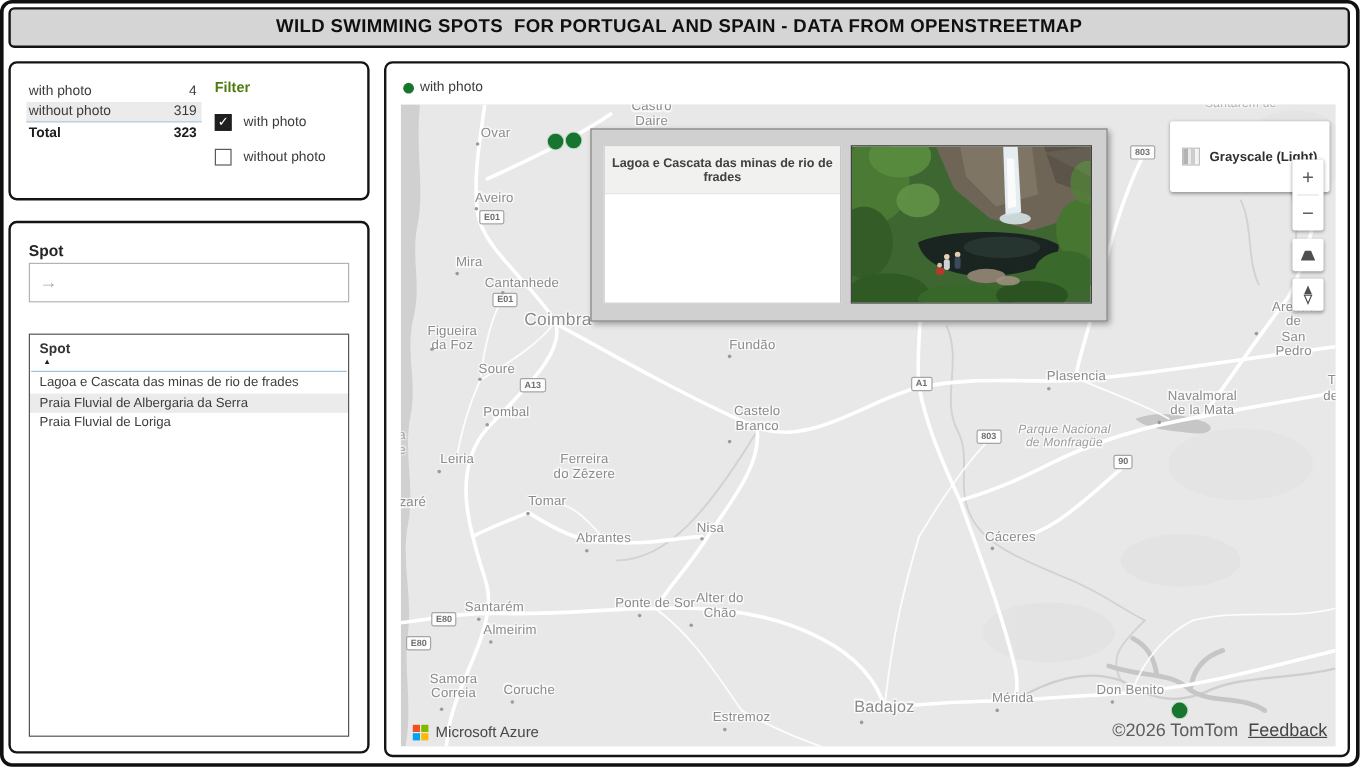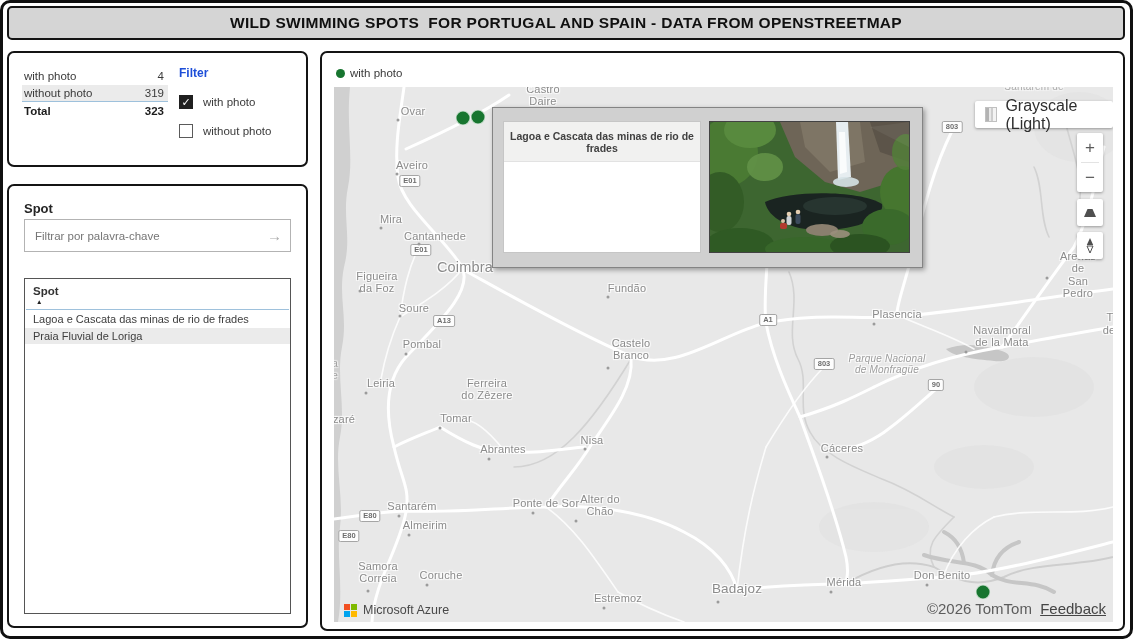--- a/index.html
+++ b/index.html
@@ -20,21 +20,21 @@
   .caret{font-size:6.5px;color:#222;line-height:6px;margin:2px 0 4px 3px;}
   .sum-hdr-block{border-bottom:1px solid #9ec1dc;}
   #sum-rows{border-bottom:1px solid #9ec1dc;}
   .sum-row{display:flex;justify-content:space-between;font-size:11.5px;color:#3a3a3a;
            padding:1px 4px 1px 2px;line-height:14.5px;}
   .sum-row.alt{background:#ebebeb;}
   .sum-row.total{font-weight:bold;color:#1c1c1c;border-bottom:none;padding-top:2px;}
 
   
   .filter{position:absolute;left:170px;top:13px;}
-  .filter-title{font-size:12px;font-weight:bold;color:#1d4ed8;}
+  .filter-title{font-size:12px;font-weight:bold;color:#4d7c0f;}
   .cb-row{display:flex;align-items:center;gap:10px;margin-top:15px;font-size:11.5px;color:#3a3a3a;}
   .cb{width:14px;height:14px;border:1.5px solid #5a5a5a;background:#fff;box-sizing:border-box;
       display:flex;align-items:center;justify-content:center;}
   .cb.checked{background:#1f1f1f;border-color:#1f1f1f;color:#fff;font-size:11px;line-height:11px;}
 
   
   .spot-title{position:absolute;left:15px;top:15px;font-size:13px;font-weight:bold;color:#252525;}
   .search{position:absolute;left:15px;top:33px;width:267px;height:33px;border:1px solid #b3b3b3;
           box-sizing:border-box;display:flex;align-items:center;padding:0 8px;background:#fff;}
   .search input{border:none;outline:none;flex:1;font-size:11.5px;color:#333;background:transparent;
@@ -74,22 +74,22 @@
            border:1px solid #848484;box-shadow:2px 2px 5px rgba(0,0,0,.35);z-index:10;}
   .tt-card{position:absolute;left:10px;top:13px;width:196px;height:130px;background:#fff;border:1px solid #c6c6c6;}
   .tt-hdr{height:39px;background:#f1f1f0;border-bottom:1px solid #e2e2e2;display:flex;align-items:center;
           justify-content:center;text-align:center;font-size:10.5px;font-weight:bold;color:#414141;padding:0 5px;}
   .tt-body{height:90px;background:#fff;}
   .tt-photo{position:absolute;left:216px;top:13px;width:199px;height:130px;border:1px solid #424242;overflow:hidden;}
   .tt-photo svg{display:block;}
 
   
   .style-btn{position:absolute;left:641px;top:14px;height:27px;background:#fff;border-radius:2px;z-index:11;
-             box-shadow:0 1px 3px rgba(0,0,0,.35);display:flex;align-items:center;gap:8px;padding:0 10px;
-             font-size:16px;color:#2f2f2f;cursor:pointer;}
+             box-shadow:0 1px 3px rgba(0,0,0,.35);display:flex;align-items:center;gap:8px;padding:16px 10px;
+             font-size:11px;color:#2f2f2f;cursor:pointer;font-weight:bold;}
   .style-icon{width:15px;height:15px;border:1px solid #c0c0c0;box-sizing:border-box;
               background:linear-gradient(90deg,#b3b3b3 0 28%,#e9e9e9 28% 52%,#cdcdcd 52% 74%,#f3f3f3 74%);}
   .ctl{position:absolute;left:743px;width:26px;background:#fff;border-radius:2px;z-index:11;
        box-shadow:0 1px 3px rgba(0,0,0,.35);display:flex;flex-direction:column;align-items:center;}
   .zoomgrp{top:46px;}
   .ctl-btn{width:26px;height:29px;display:flex;align-items:center;justify-content:center;
            font-size:17px;color:#5a5a5a;cursor:pointer;}
   .ctl-div{width:18px;border-top:1px solid #e3e3e3;}
   .pitchbtn{top:112px;height:27px;justify-content:center;cursor:pointer;}
   .compassbtn{top:145px;height:27px;justify-content:center;cursor:pointer;}
@@ -136,29 +136,29 @@
           <div class="cb"></div>
           <span>without photo</span>
         </div>
       </div>
   </div>
 </div>
 
 <div class="panel box2">
   <div class="spot-title">Spot</div>
   <div class="search">
-    <input placeholder="Filtrar por palavra-chave" style="">
     <span class="search-arrow">→</span>
   </div>
   <div class="list">
     <div class="list-hdr">Spot</div>
     <div class="caret">▲</div>
     <div class="list-underline"></div>
     <div id="spot-rows">
         <div class="list-row">Lagoa e Cascata das minas de rio de frades</div>
+        <div class="list-row">Praia Fluvial de Albergaria da Serra</div>
         <div class="list-row">Praia Fluvial de Loriga</div>
       </div>
   </div>
 </div>
 
 <div class="panel mapbox">
   <div class="legend">
     <span class="legend-dot" id="legend-dot" style="background: rgb(23, 117, 47);"></span>
     <span>with photo</span>
   </div>

